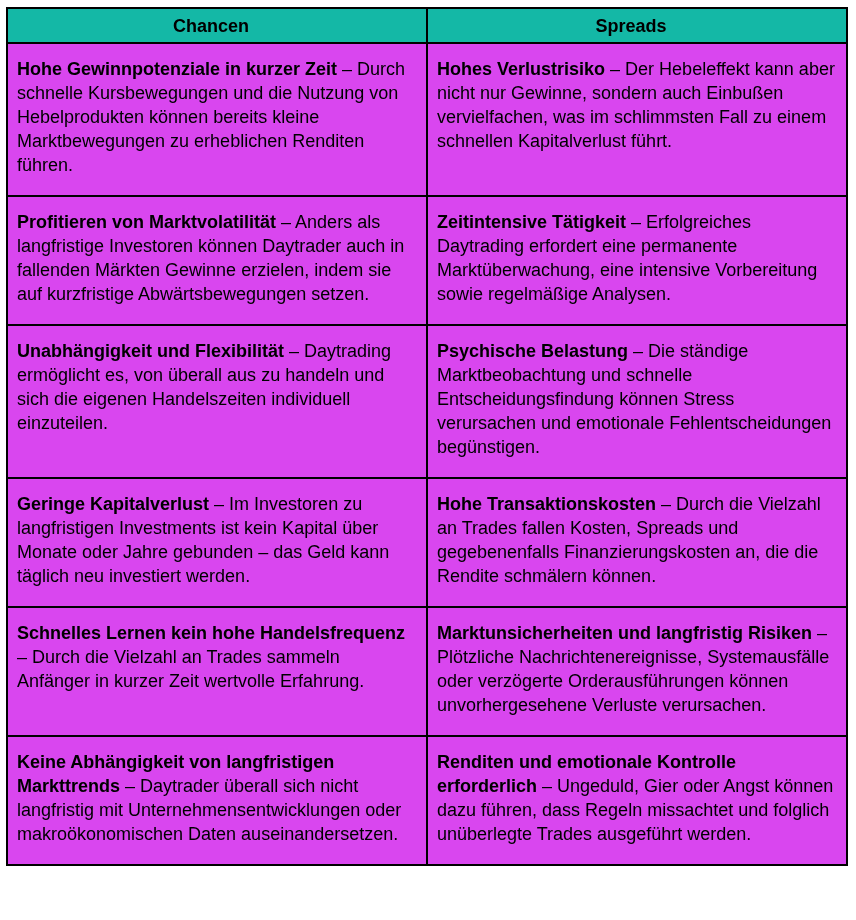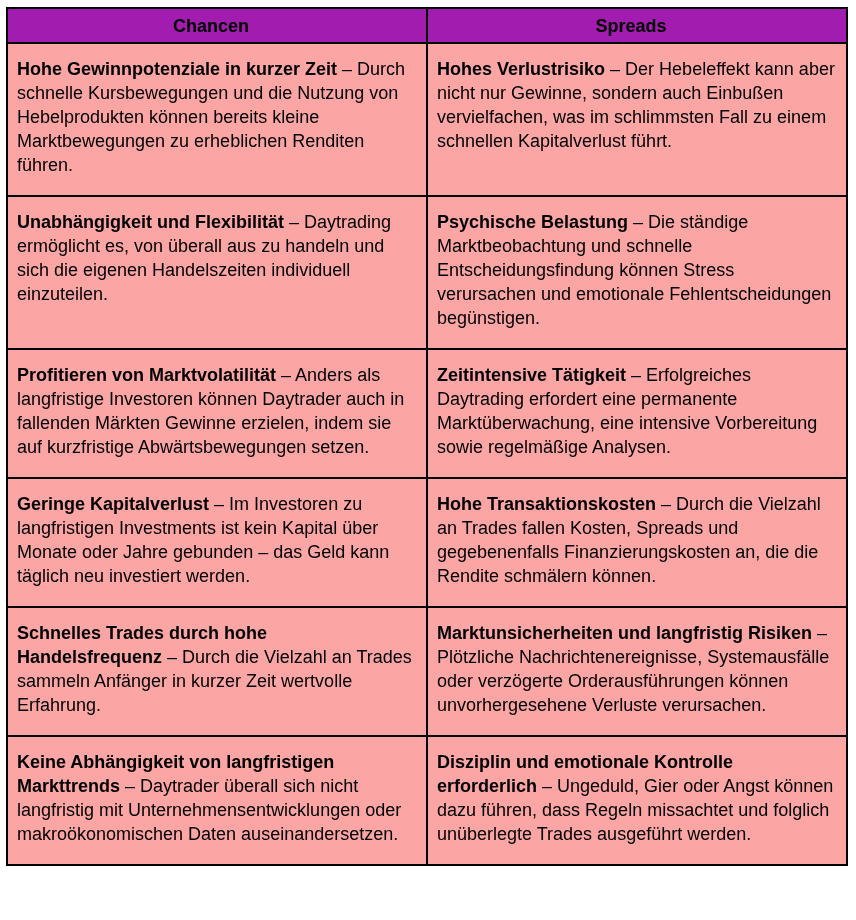--- a/index.html
+++ b/index.html
@@ -21,32 +21,32 @@
     border-collapse: collapse;
     table-layout: fixed;
     width: 842px;
   }
   table.cr-table th,
   table.cr-table td {
     border: 2px solid #000000;
     vertical-align: top;
   }
   table.cr-table th {
-    background: #a21caf;
+    background: #14b8a6;
     font-size: 18px;
     font-weight: bold;
     text-align: center;
     padding: 6px 16px 5px 4px;
     line-height: 22px;
   }
   table.cr-table td {
     font-size: 18px;
     line-height: 24px;
     padding: 13px 10px 18px 9px;
-    background: #fca5a5;
+    background: #d946ef;
   }
   table.cr-table td .item-title {
     font-weight: bold;
   }
 </style>
 </head>
 <body>
 
 <div class="page-wrap">
   <table class="cr-table">
@@ -66,63 +66,63 @@
           <span class="item-title">Hohe Gewinnpotenziale in kurzer Zeit</span>
           <span>– Durch schnelle Kursbewegungen und die Nutzung von Hebelprodukten können bereits kleine Marktbewegungen zu erheblichen Renditen führen.</span>
         </td>
         <td>
           <span class="item-title">Hohes Verlustrisiko</span>
           <span>– Der Hebeleffekt kann aber nicht nur Gewinne, sondern auch Einbußen vervielfachen, was im schlimmsten Fall zu einem schnellen Kapitalverlust führt.</span>
         </td>
       </tr>
       <tr>
         <td>
+          <span class="item-title">Profitieren von Marktvolatilität</span>
+          <span>– Anders als langfristige Investoren können Daytrader auch in fallenden Märkten Gewinne erzielen, indem sie auf kurzfristige Abwärtsbewegungen setzen.</span>
+        </td>
+        <td>
+          <span class="item-title">Zeitintensive Tätigkeit</span>
+          <span>– Erfolgreiches Daytrading erfordert eine permanente Marktüberwachung, eine intensive Vorbereitung sowie regelmäßige Analysen.</span>
+        </td>
+      </tr>
+      <tr>
+        <td>
           <span class="item-title">Unabhängigkeit und Flexibilität</span>
           <span>– Daytrading ermöglicht es, von überall aus zu handeln und sich die eigenen Handelszeiten individuell einzuteilen.</span>
         </td>
         <td>
           <span class="item-title">Psychische Belastung</span>
           <span>– Die ständige Marktbeobachtung und schnelle Entscheidungsfindung können Stress verursachen und emotionale Fehlentscheidungen begünstigen.</span>
-        </td>
-      </tr>
-      <tr>
-        <td>
-          <span class="item-title">Profitieren von Marktvolatilität</span>
-          <span>– Anders als langfristige Investoren können Daytrader auch in fallenden Märkten Gewinne erzielen, indem sie auf kurzfristige Abwärtsbewegungen setzen.</span>
-        </td>
-        <td>
-          <span class="item-title">Zeitintensive Tätigkeit</span>
-          <span>– Erfolgreiches Daytrading erfordert eine permanente Marktüberwachung, eine intensive Vorbereitung sowie regelmäßige Analysen.</span>
         </td>
       </tr>
       <tr>
         <td>
           <span class="item-title">Geringe Kapitalverlust</span>
           <span>– Im Investoren zu langfristigen Investments ist kein Kapital über Monate oder Jahre gebunden – das Geld kann täglich neu investiert werden.</span>
         </td>
         <td>
           <span class="item-title">Hohe Transaktionskosten</span>
           <span>– Durch die Vielzahl an Trades fallen Kosten, Spreads und gegebenenfalls Finanzierungskosten an, die die Rendite schmälern können.</span>
         </td>
       </tr>
       <tr>
         <td>
-          <span class="item-title">Schnelles Trades durch hohe Handelsfrequenz</span>
+          <span class="item-title">Schnelles Lernen kein hohe Handelsfrequenz</span>
           <span>– Durch die Vielzahl an Trades sammeln Anfänger in kurzer Zeit wertvolle Erfahrung.</span>
         </td>
         <td>
           <span class="item-title">Marktunsicherheiten und langfristig Risiken</span>
           <span>– Plötzliche Nachrichtenereignisse, Systemausfälle oder verzögerte Orderausführungen können unvorhergesehene Verluste verursachen.</span>
         </td>
       </tr>
       <tr>
         <td>
           <span class="item-title">Keine Abhängigkeit von langfristigen Markttrends</span>
           <span>– Daytrader überall sich nicht langfristig mit Unternehmensentwicklungen oder makroökonomischen Daten auseinandersetzen.</span>
         </td>
         <td>
-          <span class="item-title">Disziplin und emotionale Kontrolle erforderlich</span>
+          <span class="item-title">Renditen und emotionale Kontrolle erforderlich</span>
           <span>– Ungeduld, Gier oder Angst können dazu führen, dass Regeln missachtet und folglich unüberlegte Trades ausgeführt werden.</span>
         </td>
       </tr>
     </tbody>
   </table>
 </div>
 
 </body></html>

